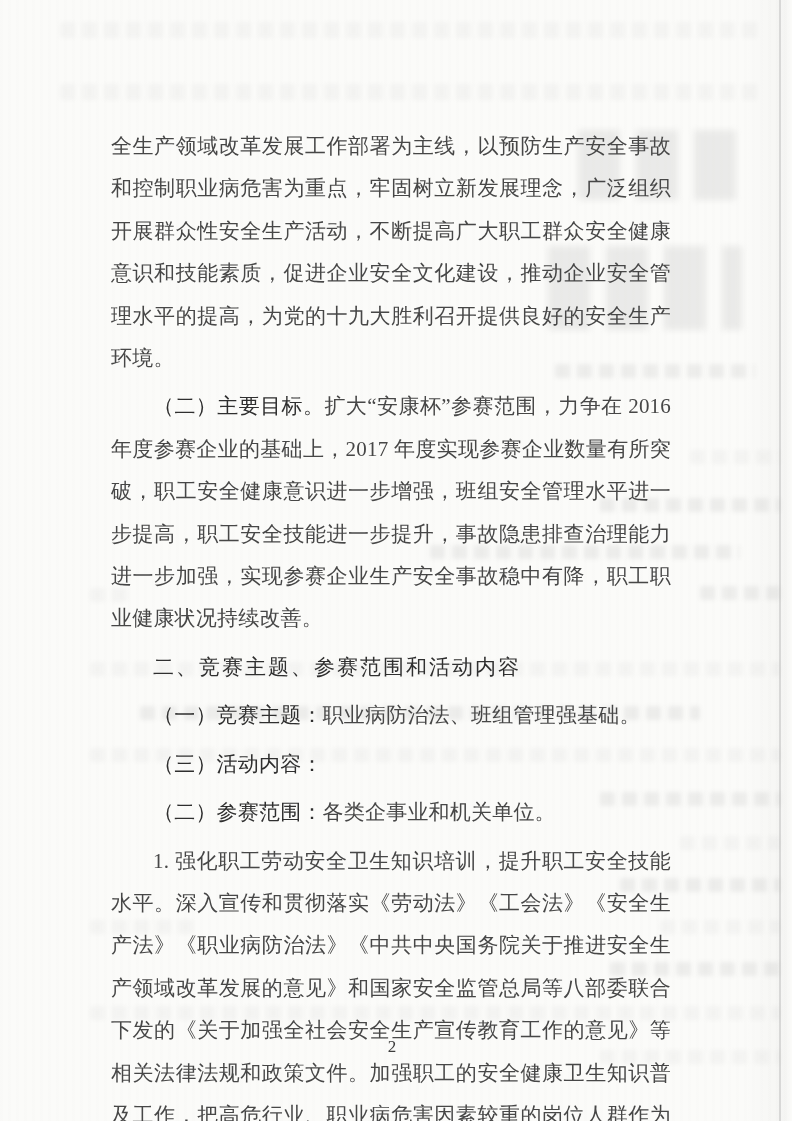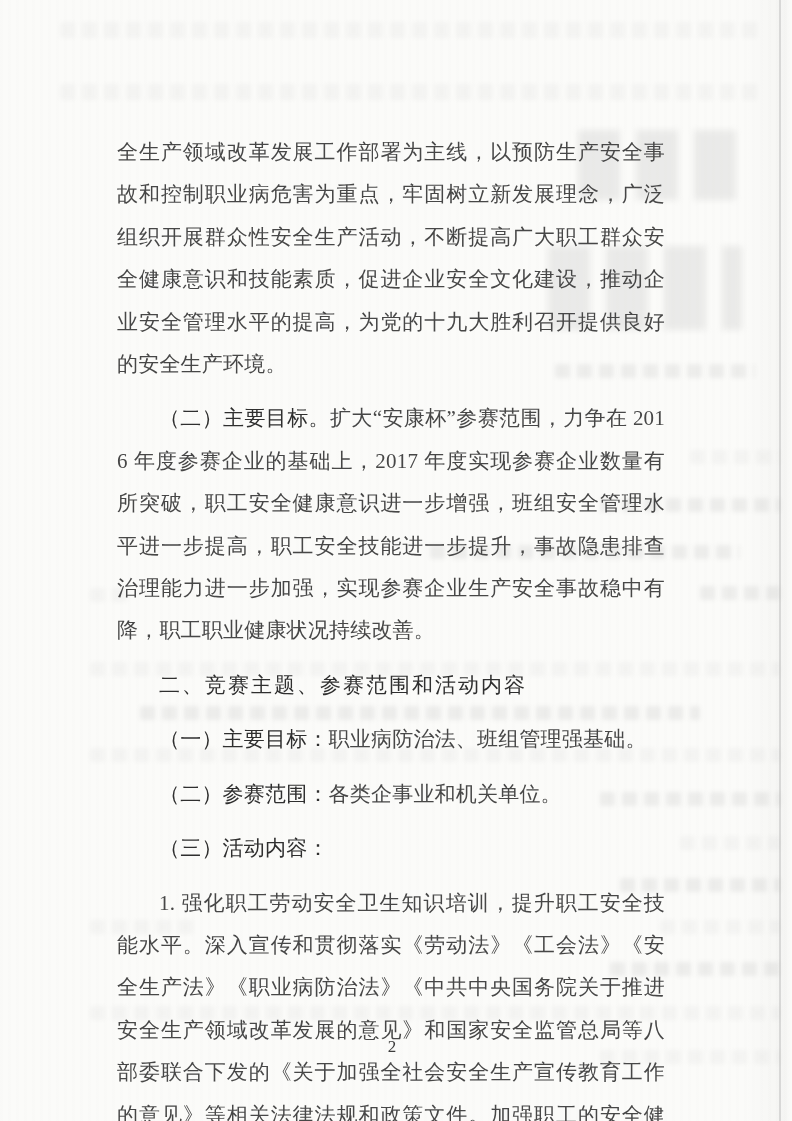--- a/index.html
+++ b/index.html
@@ -36,21 +36,21 @@
     top: 119px;
     width: 572px;
     color: #474747;
     font-size: 21px;
     line-height: 42.4px;
     text-align: justify;
     word-break: break-all;
     letter-spacing: 0.2px;
   }
   .content p {
-    margin: 12px;
+    margin: 6px;
   }
   .indent {
     text-indent: 2em;
   }
   .lead, .heading {
     font-family: "Liberation Sans", "DejaVu Sans", sans-serif;
     font-weight: 400;
     color: #2f2f2f;
   }
   .heading {
@@ -117,25 +117,25 @@
   <div class="scan-edge-right"></div>
 
   <div class="content">
 
     <p><span>全生产领域改革发展工作部署为主线，以预防生产安全事故和控制职业病危害为重点，牢固树立新发展理念，广泛组织开展群众性安全生产活动，不断提高广大职工群众安全健康意识和技能素质，促进企业安全文化建设，推动企业安全管理水平的提高，为党的十九大胜利召开提供良好的安全生产环境。</span></p>
 
     <p class="indent"><span class="lead">（二）主要目标。</span><span>扩大“安康杯”参赛范围，力争在 2016 年度参赛企业的基础上，2017 年度实现参赛企业数量有所突破，职工安全健康意识进一步增强，班组安全管理水平进一步提高，职工安全技能进一步提升，事故隐患排查治理能力进一步加强，实现参赛企业生产安全事故稳中有降，职工职业健康状况持续改善。</span></p>
 
     <p class="heading"><span>二、竞赛主题、参赛范围和活动内容</span></p>
 
-    <p class="indent"><span class="lead">（一）主要目标：</span><span>职业病防治法、班组管理强基础。</span></p>
+    <p class="indent"><span class="lead">（一）竞赛主题：</span><span>职业病防治法、班组管理强基础。</span></p>
+
+    <p class="indent"><span class="lead">（三）活动内容：</span><span></span></p>
 
     <p class="indent"><span class="lead">（二）参赛范围：</span><span>各类企事业和机关单位。</span></p>
-
-    <p class="indent"><span class="lead">（三）活动内容：</span><span></span></p>
 
     <p class="indent"><span>1. 强化职工劳动安全卫生知识培训，提升职工安全技能水平。深入宣传和贯彻落实《劳动法》《工会法》《安全生产法》《职业病防治法》《中共中央国务院关于推进安全生产领域改革发展的意见》和国家安全监管总局等八部委联合下发的《关于加强全社会安全生产宣传教育工作的意见》等相关法律法规和政策文件。加强职工的安全健康卫生知识普及工作，把高危行业、职业病危害因素较重的岗位人群作为重点培训对</span></p>
 
   </div>
 
   <div class="page-number">2</div>
 
 </div>
 
 </body></html>

